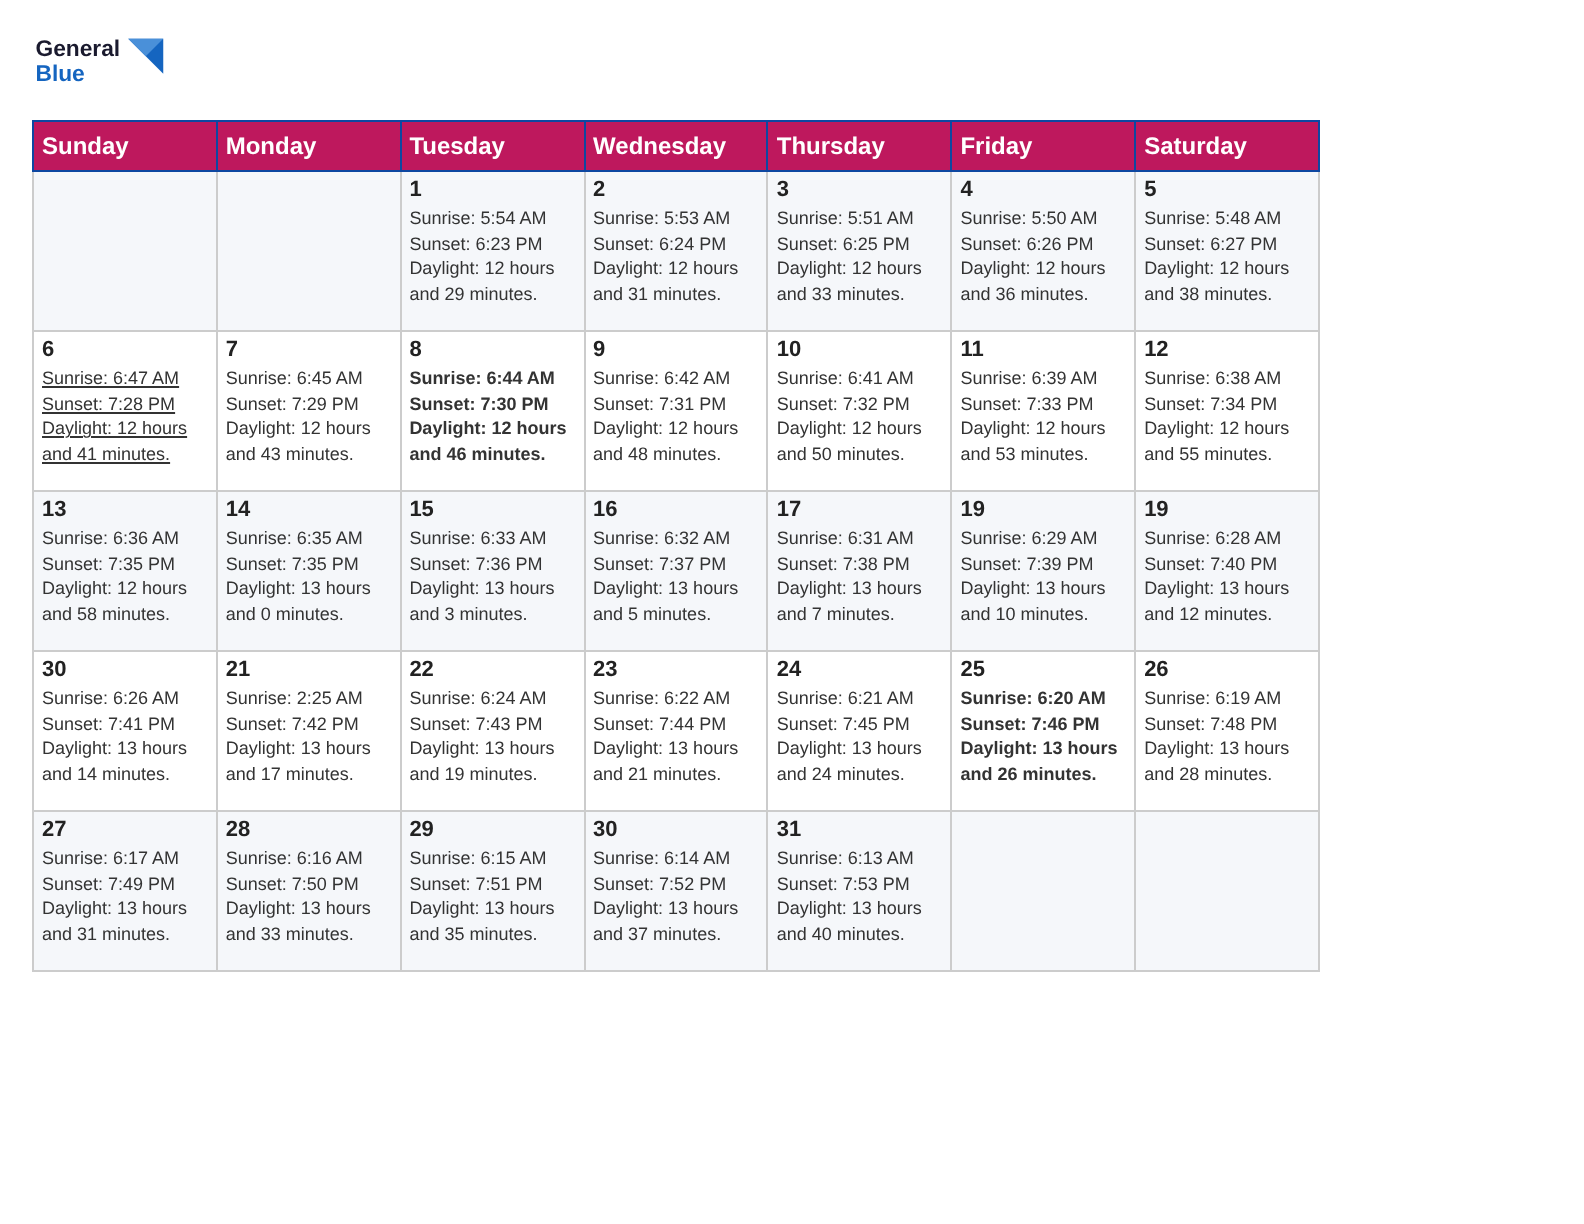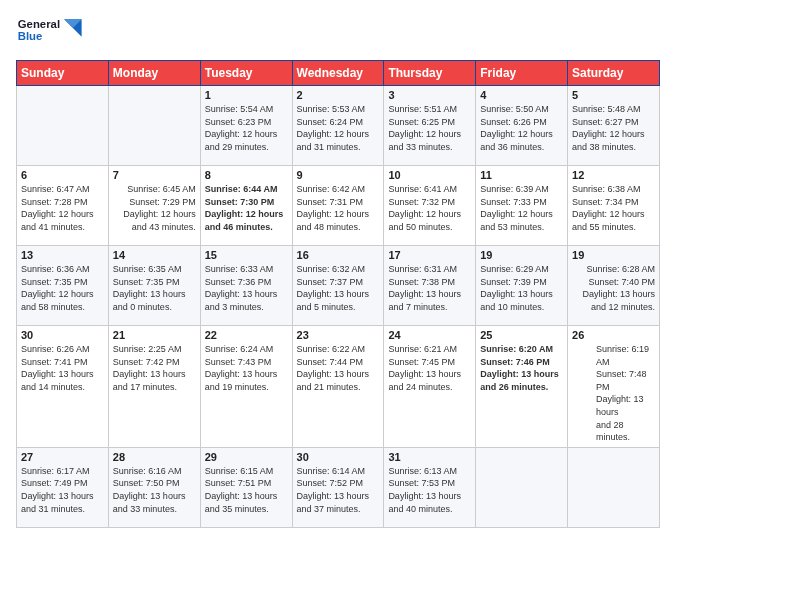--- a/index.html
+++ b/index.html
@@ -37,21 +37,21 @@
     .location {
       font-size: 15px;
       color: #444;
     }
     table {
       width: 100%;
       border-collapse: collapse;
       table-layout: fixed;
     }
     thead tr th {
-      background-color: #ef4444;
+      background-color: #be185d;
       color: #fff;
       font-size: 12px;
       font-weight: bold;
       padding: 5px 4px;
       text-align: left;
       border: 1px solid #0d47a1;
     }
     tbody tr td {
       border: 1px solid #ccc;
       vertical-align: top;
@@ -149,28 +149,28 @@
             <span class="day-num">5</span>
             <div class="day-info" style="white-space: pre-line;">Sunrise: 5:48 AM
 Sunset: 6:27 PM
 Daylight: 12 hours
 and 38 minutes.</div>
           </td>
         </tr>
         <tr>
           <td>
             <span class="day-num">6</span>
-            <div class="day-info" style="white-space: pre-line;">Sunrise: 6:47 AM
+            <div class="day-info" style="white-space: pre-line; text-decoration: underline;">Sunrise: 6:47 AM
 Sunset: 7:28 PM
 Daylight: 12 hours
 and 41 minutes.</div>
           </td>
           <td>
             <span class="day-num">7</span>
-            <div class="day-info" style="white-space: pre-line; text-align: right;">Sunrise: 6:45 AM
+            <div class="day-info" style="white-space: pre-line;">Sunrise: 6:45 AM
 Sunset: 7:29 PM
 Daylight: 12 hours
 and 43 minutes.</div>
           </td>
           <td>
             <span class="day-num">8</span>
             <div class="day-info" style="white-space: pre-line; font-weight: bold;">Sunrise: 6:44 AM
 Sunset: 7:30 PM
 Daylight: 12 hours
 and 46 minutes.</div>
@@ -242,21 +242,21 @@
           </td>
           <td>
             <span class="day-num">19</span>
             <div class="day-info" style="white-space: pre-line;">Sunrise: 6:29 AM
 Sunset: 7:39 PM
 Daylight: 13 hours
 and 10 minutes.</div>
           </td>
           <td>
             <span class="day-num">19</span>
-            <div class="day-info" style="white-space: pre-line; text-align: right;">Sunrise: 6:28 AM
+            <div class="day-info" style="white-space: pre-line;">Sunrise: 6:28 AM
 Sunset: 7:40 PM
 Daylight: 13 hours
 and 12 minutes.</div>
           </td>
         </tr>
         <tr>
           <td>
             <span class="day-num">30</span>
             <div class="day-info" style="white-space: pre-line;">Sunrise: 6:26 AM
 Sunset: 7:41 PM
@@ -293,21 +293,21 @@
           </td>
           <td>
             <span class="day-num">25</span>
             <div class="day-info" style="white-space: pre-line; font-weight: bold;">Sunrise: 6:20 AM
 Sunset: 7:46 PM
 Daylight: 13 hours
 and 26 minutes.</div>
           </td>
           <td>
             <span class="day-num">26</span>
-            <div class="day-info" style="white-space: pre-line; margin-left: 24px;">Sunrise: 6:19 AM
+            <div class="day-info" style="white-space: pre-line;">Sunrise: 6:19 AM
 Sunset: 7:48 PM
 Daylight: 13 hours
 and 28 minutes.</div>
           </td>
         </tr>
         <tr>
           <td>
             <span class="day-num">27</span>
             <div class="day-info" style="white-space: pre-line;">Sunrise: 6:17 AM
 Sunset: 7:49 PM

